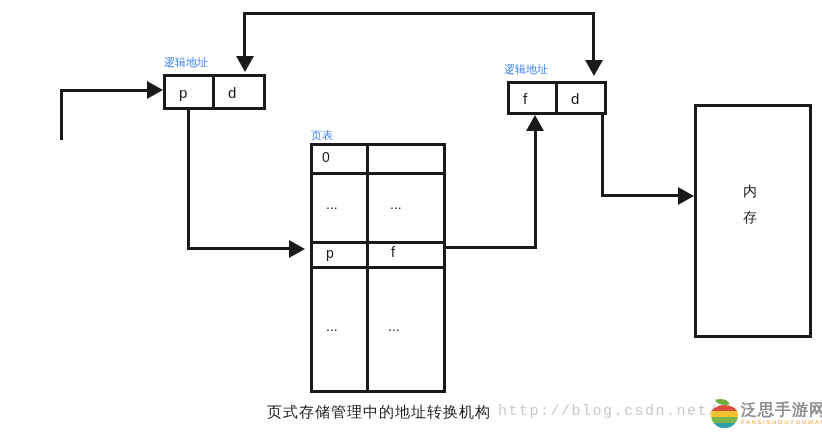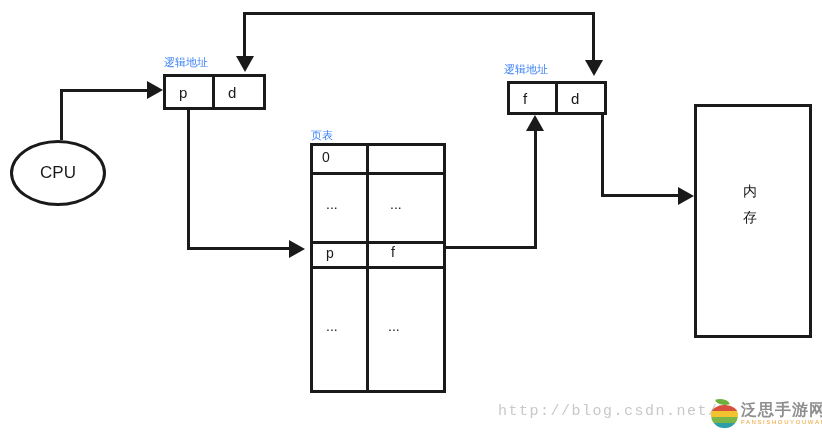--- a/index.html
+++ b/index.html
@@ -65,23 +65,20 @@
 <body>
 
 <div class="stage">
 
   <div class="hline" style="left:243px;top:12px;width:352px;"></div>
   <div class="vline" style="left:243px;top:12px;height:44px;"></div>
   <div class="arr arr-down" style="left:236px;top:56px;"></div>
   <div class="vline" style="left:592px;top:12px;height:48px;"></div>
   <div class="arr arr-down" style="left:585px;top:60px;"></div>
 
-  <div class="cpu">
-    <span>CPU</span>
-  </div>
 
   <div class="vline" style="left:60px;top:89px;height:51px;"></div>
   <div class="hline" style="left:60px;top:89px;width:88px;"></div>
   <div class="arr arr-right" style="left:147px;top:81px;"></div>
 
   <div class="small-label" style="left:164px;top:55px;">逻辑地址</div>
   <div class="box cellblock" style="left:163px;top:74px;width:103px;height:36px;">
     <div class="cell cell-split" style="width:49px;">p</div>
     <div class="cell" style="flex:1;">d</div>
   </div>
@@ -117,20 +114,21 @@
   <div class="vline" style="left:601px;top:115px;height:82px;"></div>
   <div class="hline" style="left:601px;top:194px;width:77px;"></div>
   <div class="arr arr-right" style="left:678px;top:187px;"></div>
 
   <div class="box" style="left:694px;top:104px;width:118px;height:234px;"></div>
   <div class="memory-label">
     <div>内</div>
     <div>存</div>
   </div>
 
+  <div class="caption">页式存储管理中的地址转换机构</div>
 
   <div class="watermark">http://blog.csdn.net/T</div>
 
   <div class="logo">
     <div class="logo-icon">
       <div class="logo-leaf"></div>
       <div class="logo-apple">
         <div class="stripe stripe-red"></div>
         <div class="stripe stripe-yellow"></div>
         <div class="stripe stripe-green"></div>

